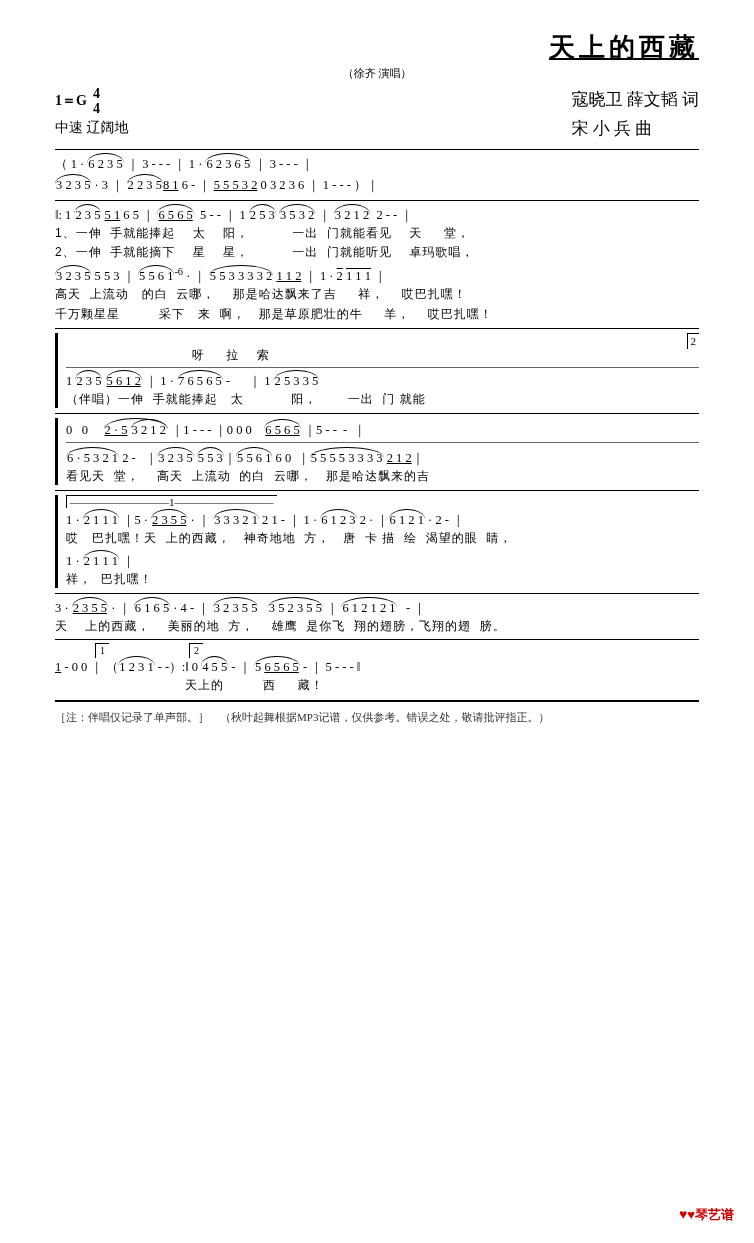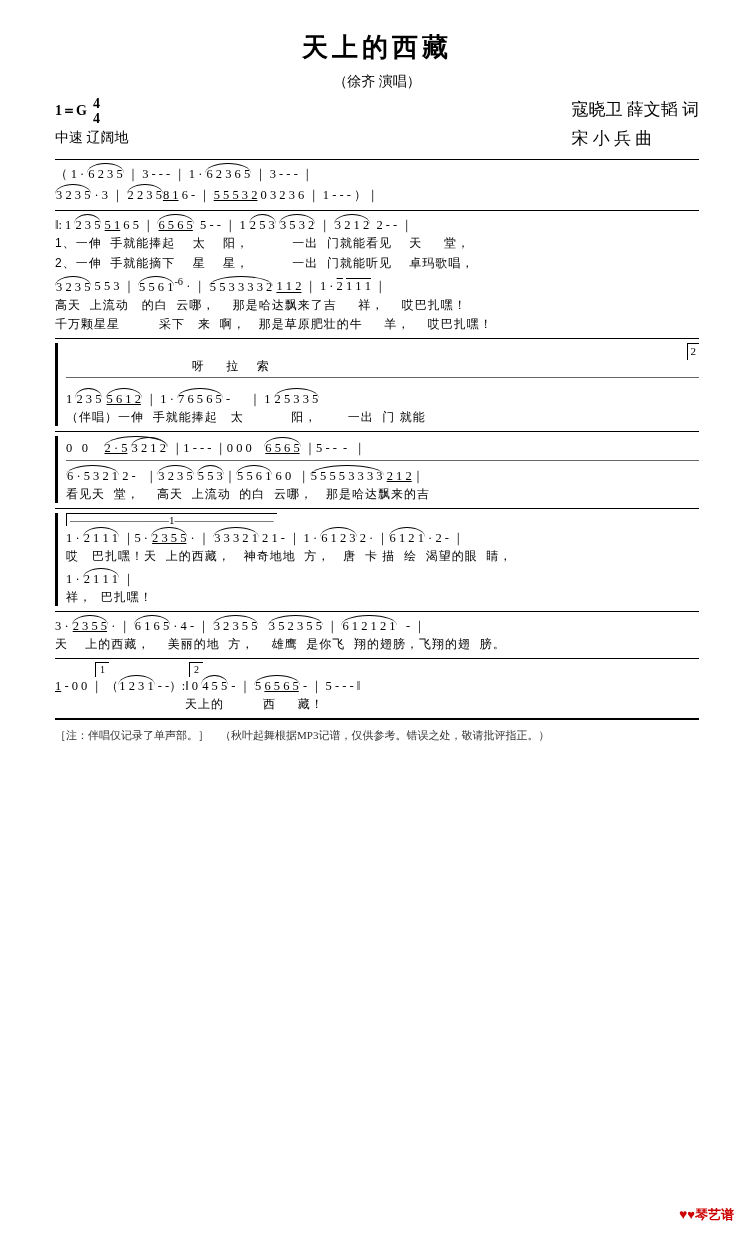--- a/index.html
+++ b/index.html
@@ -8,29 +8,29 @@
       font-family: 'SimSun', 'STSong', serif;
       width: 754px;
       min-height: 1243px;
       position: relative;
       padding: 20px 30px 20px 30px;
       font-size: 13px;
       line-height: 1.4;
       color: #000;
     }
     .title {
-      text-align: center;
+      text-align: right;
       font-size: 26px;
       font-weight: bold;
-      margin-bottom: 6px;
       letter-spacing: 4px;
+      text-decoration: underline;
     }
     .subtitle {
       text-align: center;
-      font-size: 14px;
+      font-size: 11px;
       margin-bottom: 4px;
     }
     .header-row {
       display: flex;
       justify-content: space-between;
       align-items: flex-start;
       margin-bottom: 2px;
     }
     .header-left {
       font-size: 14px;
@@ -139,21 +139,21 @@
   <div style="border-left:3px solid #000; padding-left:8px; margin:4px 0;">
 
     <div style="display:flex; justify-content:flex-end; font-size:11px; margin-bottom:-2px;">
       <span style="border-top:1px solid #000; border-left:1px solid #000; padding:0 3px; font-family:serif;">2</span>
     </div>
 
     <div style="position:relative; margin-bottom:0;">
       <span class="lyrics-row">&nbsp;&nbsp;&nbsp;&nbsp;&nbsp;&nbsp;&nbsp;&nbsp;&nbsp;&nbsp;&nbsp;&nbsp;&nbsp;&nbsp;&nbsp;&nbsp;&nbsp;&nbsp;&nbsp;&nbsp;&nbsp;&nbsp;&nbsp;&nbsp;&nbsp;&nbsp;&nbsp;&nbsp;&nbsp;呀 &nbsp;&nbsp;&nbsp; 拉 &nbsp;&nbsp; 索</span>
     </div>
 
-    <div style="border-top:1px solid #666; margin-top:2px; padding-top:10px;">
+    <div style="border-top:1px solid #666; margin-top:2px; padding-top:2px;">
       <span class="music-row">1 <span class="over-slur">2 3 5</span> <span class="over-slur"><span class="underline1">5 6 1 2</span></span> ｜ 1 · <span class="over-slur">7 6 5 6 5</span> - &nbsp;&nbsp;&nbsp;&nbsp; ｜ 1 <span class="over-slur">2 5 3 3 5</span></span>
       <span class="lyrics-row">（伴唱）一伸  手就能捧起   太 &nbsp;&nbsp;&nbsp;&nbsp;&nbsp;&nbsp;&nbsp;&nbsp;&nbsp; 阳，&nbsp;&nbsp;&nbsp;&nbsp;&nbsp;&nbsp; 一出  门 就能</span>
     </div>
   </div>
 
   <div class="section-sep"></div>
 
   <div style="border-left:3px solid #000; padding-left:8px; margin:4px 0;">
 
     <span class="music-row">0 &nbsp; 0 &nbsp;&nbsp;&nbsp; <span class="over-slur"><span class="underline1">2 · 5</span> <span class="over-slur">3 2 1 2</span></span> ｜1 - - - ｜0 0 0 &nbsp;&nbsp; <span class="over-slur"><span class="underline1">6 5 6 5</span></span> ｜5 - - &nbsp;- &nbsp;｜</span>

